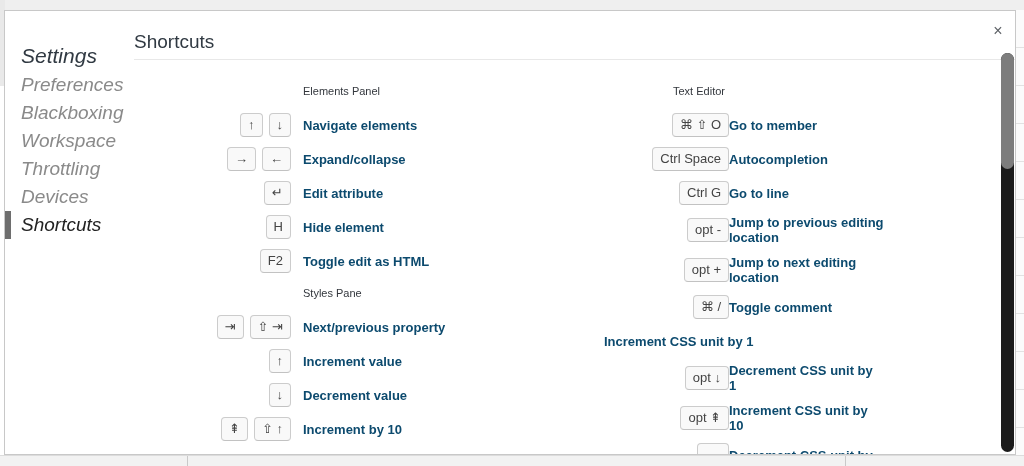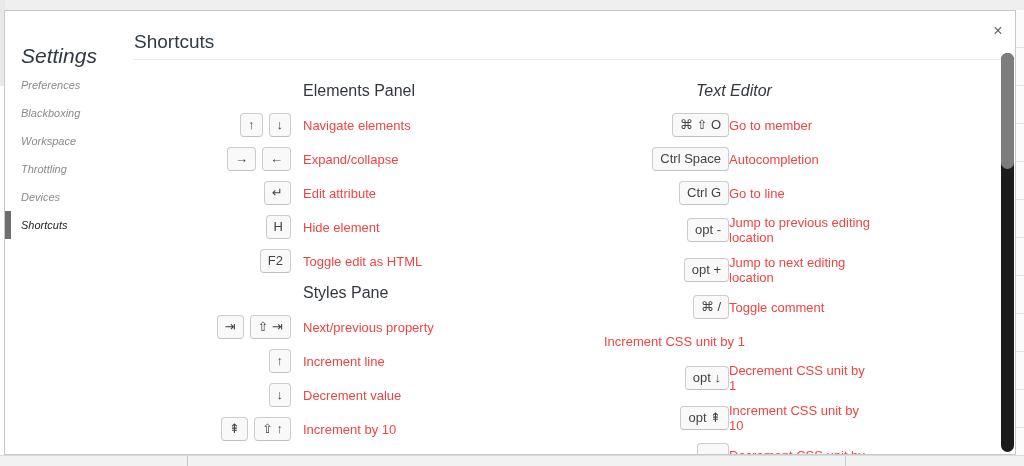--- a/index.html
+++ b/index.html
@@ -27,49 +27,49 @@
   }
   .close-btn {
     position:absolute; top:11px; right:8px; width:18px; height:18px;
     font-size:16px; line-height:18px; text-align:center; color:#5f6368; cursor:pointer;
     z-index:5;
   }
   
   .sidebar { position:absolute; left:0; top:16px; width:129px; height:100%; padding:16px 0 0 16px;font-style:italic; }
   .app-title { font-size:21px; line-height:26px; color:#303942; font-weight:400; }
   .side-items { margin-top:2px; }
-  .side-item { position:relative; height:28px; line-height:28px; font-size:11px; color:#8a8a8a; cursor:pointer; }
+  .side-item { position:relative; height:28px; line-height:28px; font-size:19px; color:#8a8a8a; cursor:pointer; }
   .side-item.selected { color:#222; }
   .side-item .indicator {
     position:absolute; left:-16px; top:0; width:6px; height:28px; background:#6e6e6e;
   }
   
   .content { position:absolute; left:129px; top:0; right:0; bottom:0; padding-top:20px; }
   .content-header { font-size:19px; line-height:22px; color:#303942; font-weight:400; }
   .header-sep { margin-top:6px; height:1px; background:#e8e8e8; }
   .cols { display:flex; padding-top:21px; }
   .col-left  { width:470px; flex:none; }
   .col-right { flex:none; }
-  .section-title { font-size:16px; line-height:20px; color:#33373d; font-weight:400; margin-bottom:12px; }
+  .section-title { font-size:11px; line-height:20px; color:#33373d; font-weight:400; margin-bottom:12px; }
   .col-left  .section-title { margin-left:169px; }
-  .col-right .section-title { margin-left:92px;font-style:italic; }
+  .col-right .section-title { margin-left:69px; }
   .section + .section .section-title { }
   .srow { display:flex; align-items:center; min-height:24px; margin-bottom:10px; }
   .keys { display:flex; gap:6px; justify-content:flex-end; flex:none; }
   .col-left  .keys { width:157px; }
   .col-right .keys { width:125px; }
   .key {
     display:inline-flex; align-items:center; justify-content:center;
     min-width:12px; height:24px; padding:3px 7px;
     background:#f9f9f9; border:1px solid #ccc; border-bottom-color:#c2c2c2;
     border-radius:4px; font-size:13px; line-height:16px; color:#444;
     white-space:nowrap;
   }
   .key.empty { min-width:32px; }
-  .desc { font-size:13px; line-height:15px; color:#ef4444; white-space:pre-line; }
+  .desc { font-size:13px; line-height:15px; color:#0c4a6e; white-space:pre-line;font-weight:bold; }
   .col-left  .desc { margin-left:12px; }
   .col-right .desc { }
   
   .scroll-track {
     position:absolute; right:1px; top:42px; width:13px; height:399px;
     background:#1b1b1b; border-radius:7px;
   }
   .scroll-thumb {
     position:absolute; right:1px; top:42px; width:13px; height:116px;
     background:#7d7d7d; border-radius:7px;
@@ -146,21 +146,21 @@
               <div class="keys">
                 <span class="key">⇥</span>
                 <span class="key">⇧ ⇥</span>
               </div>
               <div class="desc">Next/previous property</div>
             </div>
             <div class="srow">
               <div class="keys">
                 <span class="key">↑</span>
               </div>
-              <div class="desc">Increment line</div>
+              <div class="desc">Increment value</div>
             </div>
             <div class="srow">
               <div class="keys">
                 <span class="key">↓</span>
               </div>
               <div class="desc">Decrement value</div>
             </div>
             <div class="srow">
               <div class="keys">
                 <span class="key">⇞</span>

